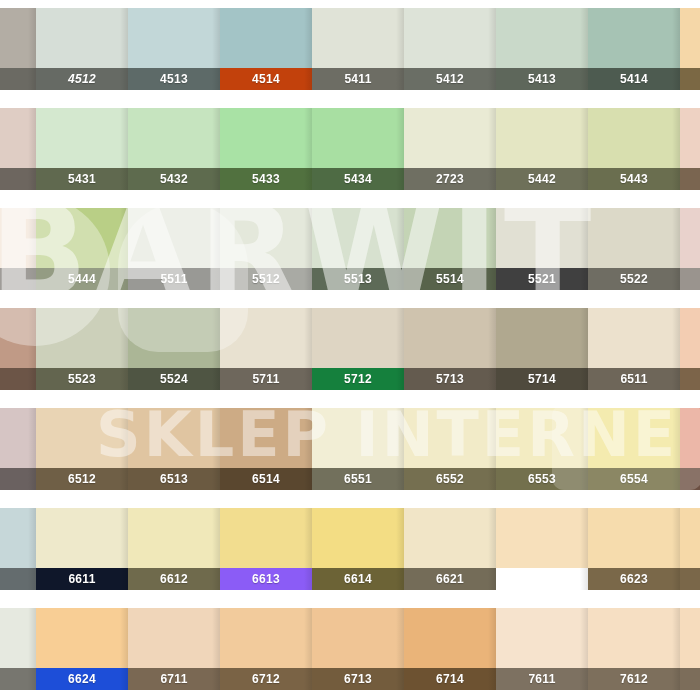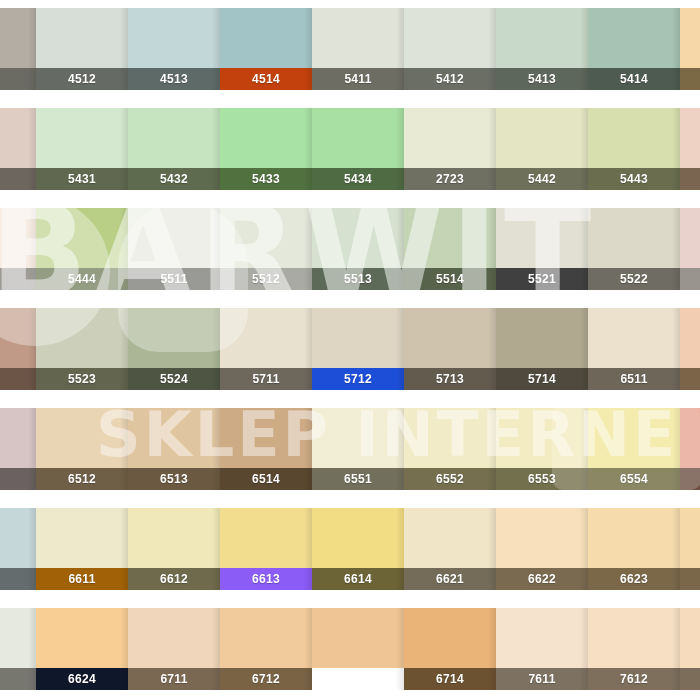--- a/index.html
+++ b/index.html
@@ -75,21 +75,21 @@
 <div id="grid-root">
 
   <div id="swatch-container">
       <div class="swatch" style="left: -56px; top: 8px;">
         <div class="color" title="#b3ada4" style="background: rgb(179, 173, 164);"></div>
         <div class="bar" style="background: rgb(107, 106, 99);"></div>
         <div class="shade"></div>
       </div>
       <div class="swatch" style="left: 36px; top: 8px;">
         <div class="color" title="#d6ded7" style="background: rgb(214, 222, 215);"></div>
-        <div class="bar" style="background: rgb(102, 106, 100);">
+        <div class="bar" style="background: rgb(102, 106, 100); font-style: italic;">
           <span class="code">4512</span>
         </div>
         <div class="shade"></div>
       </div>
       <div class="swatch" style="left: 128px; top: 8px;">
         <div class="color" title="#c2d7d8" style="background: rgb(194, 215, 216);"></div>
         <div class="bar" style="background: rgb(93, 106, 104);">
           <span class="code">4513</span>
         </div>
         <div class="shade"></div>
@@ -276,21 +276,21 @@
       </div>
       <div class="swatch" style="left: 220px; top: 308px; text-decoration: underline;">
         <div class="color" title="#e8e1d0" style="background: rgb(232, 225, 208);"></div>
         <div class="bar" style="background: rgb(110, 103, 92);">
           <span class="code">5711</span>
         </div>
         <div class="shade"></div>
       </div>
       <div class="swatch" style="left: 312px; top: 308px;">
         <div class="color" title="#ded5c3" style="background: rgb(222, 213, 195);"></div>
-        <div class="bar" style="background: #1d4ed8;">
+        <div class="bar" style="background: #15803d;">
           <span class="code">5712</span>
         </div>
         <div class="shade"></div>
       </div>
       <div class="swatch" style="left: 404px; top: 308px;">
         <div class="color" title="#cfc3ae" style="background: rgb(207, 195, 174);"></div>
         <div class="bar" style="background: rgb(100, 91, 79);">
           <span class="code">5713</span>
         </div>
         <div class="shade"></div>
@@ -375,21 +375,21 @@
           <span class="code"></span>
         </div>
       </div>
       <div class="swatch" style="left: -56px; top: 508px;">
         <div class="color" title="#c6d7d9" style="background: rgb(198, 215, 217);"></div>
         <div class="bar" style="background: rgb(100, 108, 110);"></div>
         <div class="shade"></div>
       </div>
       <div class="swatch" style="left: 36px; top: 508px;">
         <div class="color" title="#eee9cb" style="background: rgb(238, 233, 203);"></div>
-        <div class="bar" style="background: #a16207;">
+        <div class="bar" style="background: #0f172a;">
           <span class="code">6611</span>
         </div>
         <div class="shade"></div>
       </div>
       <div class="swatch" style="left: 128px; top: 508px;">
         <div class="color" title="#f0e8b9" style="background: rgb(240, 232, 185);"></div>
         <div class="bar" style="background: rgb(111, 106, 76);">
           <span class="code">6612</span>
         </div>
         <div class="shade"></div>
@@ -410,23 +410,20 @@
       </div>
       <div class="swatch" style="left: 404px; top: 508px;">
         <div class="color" title="#f1e5c7" style="background: rgb(241, 229, 199);"></div>
         <div class="bar" style="background: rgb(116, 108, 88);">
           <span class="code">6621</span>
         </div>
         <div class="shade"></div>
       </div>
       <div class="swatch" style="left: 496px; top: 508px;">
         <div class="color" title="#f7e0bb" style="background: rgb(247, 224, 187);"></div>
-        <div class="bar" style="background: rgb(122, 106, 80);">
-          <span class="code">6622</span>
-        </div>
         <div class="shade"></div>
       </div>
       <div class="swatch" style="left: 588px; top: 508px;">
         <div class="color" title="#f6dcad" style="background: rgb(246, 220, 173);"></div>
         <div class="bar" style="background: rgb(122, 104, 73);">
           <span class="code">6623</span>
         </div>
         <div class="shade"></div>
       </div>
       <div class="swatch" style="left: 680px; top: 508px;">
@@ -435,41 +432,44 @@
           <span class="code"></span>
         </div>
       </div>
       <div class="swatch" style="left: -56px; top: 608px;">
         <div class="color" title="#e6e9e0" style="background: rgb(230, 233, 224);"></div>
         <div class="bar" style="background: rgb(119, 118, 111);"></div>
         <div class="shade"></div>
       </div>
       <div class="swatch" style="left: 36px; top: 608px;">
         <div class="color" title="#f8ce95" style="background: rgb(248, 206, 149);"></div>
-        <div class="bar" style="background: #0f172a;">
+        <div class="bar" style="background: #1d4ed8;">
           <span class="code">6624</span>
         </div>
         <div class="shade"></div>
       </div>
       <div class="swatch" style="left: 128px; top: 608px;">
         <div class="color" title="#f0d6ba" style="background: rgb(240, 214, 186);"></div>
         <div class="bar" style="background: rgb(122, 104, 83);">
           <span class="code">6711</span>
         </div>
         <div class="shade"></div>
       </div>
       <div class="swatch" style="left: 220px; top: 608px;">
         <div class="color" title="#f2cb9c" style="background: rgb(242, 203, 156);"></div>
         <div class="bar" style="background: rgb(122, 99, 69);">
           <span class="code">6712</span>
         </div>
         <div class="shade"></div>
       </div>
       <div class="swatch" style="left: 312px; top: 608px;">
         <div class="color" title="#f0c595" style="background: rgb(240, 197, 149);"></div>
+        <div class="bar" style="background: rgb(115, 92, 61);">
+          <span class="code">6713</span>
+        </div>
         <div class="shade"></div>
       </div>
       <div class="swatch" style="left: 404px; top: 608px;">
         <div class="color" title="#eab479" style="background: rgb(234, 180, 121);"></div>
         <div class="bar" style="background: rgb(109, 82, 49);">
           <span class="code">6714</span>
         </div>
         <div class="shade"></div>
       </div>
       <div class="swatch" style="left: 496px; top: 608px;">

